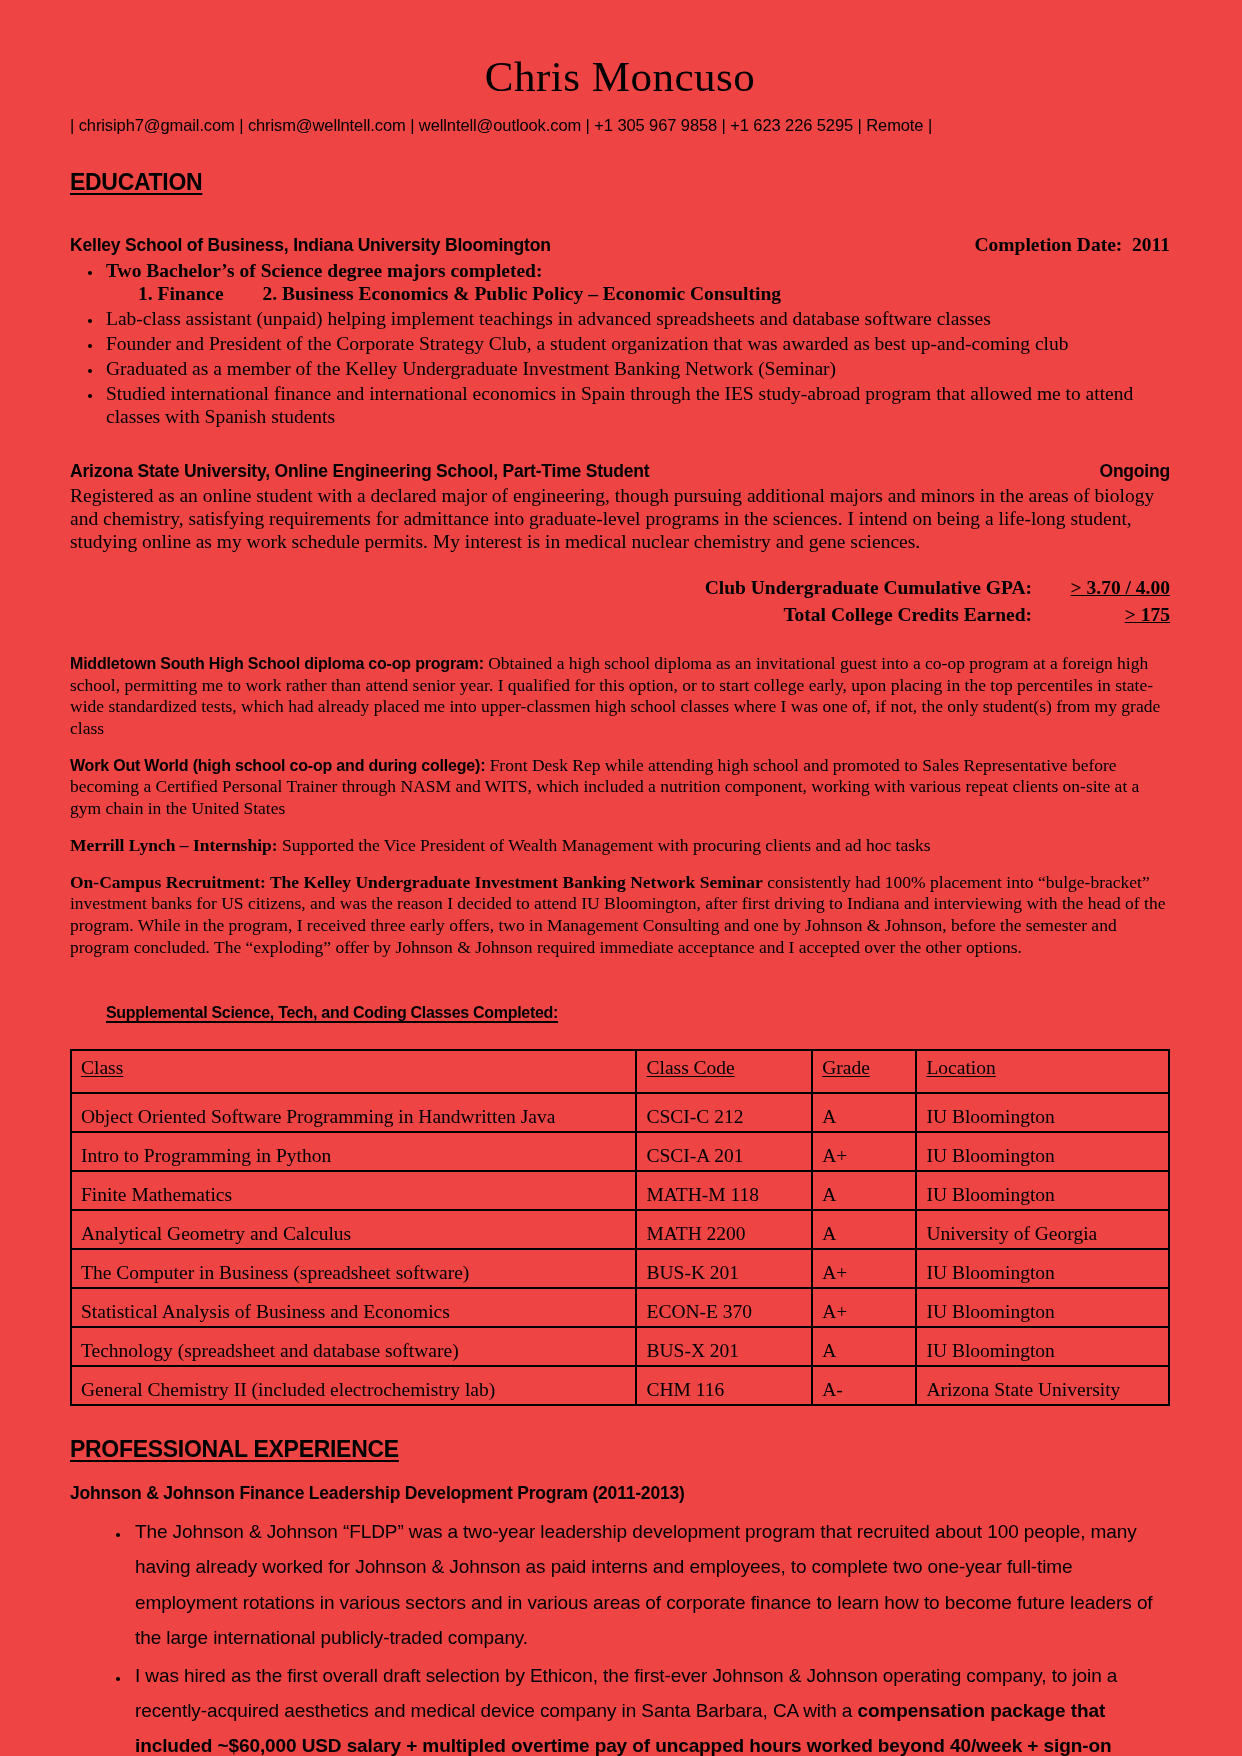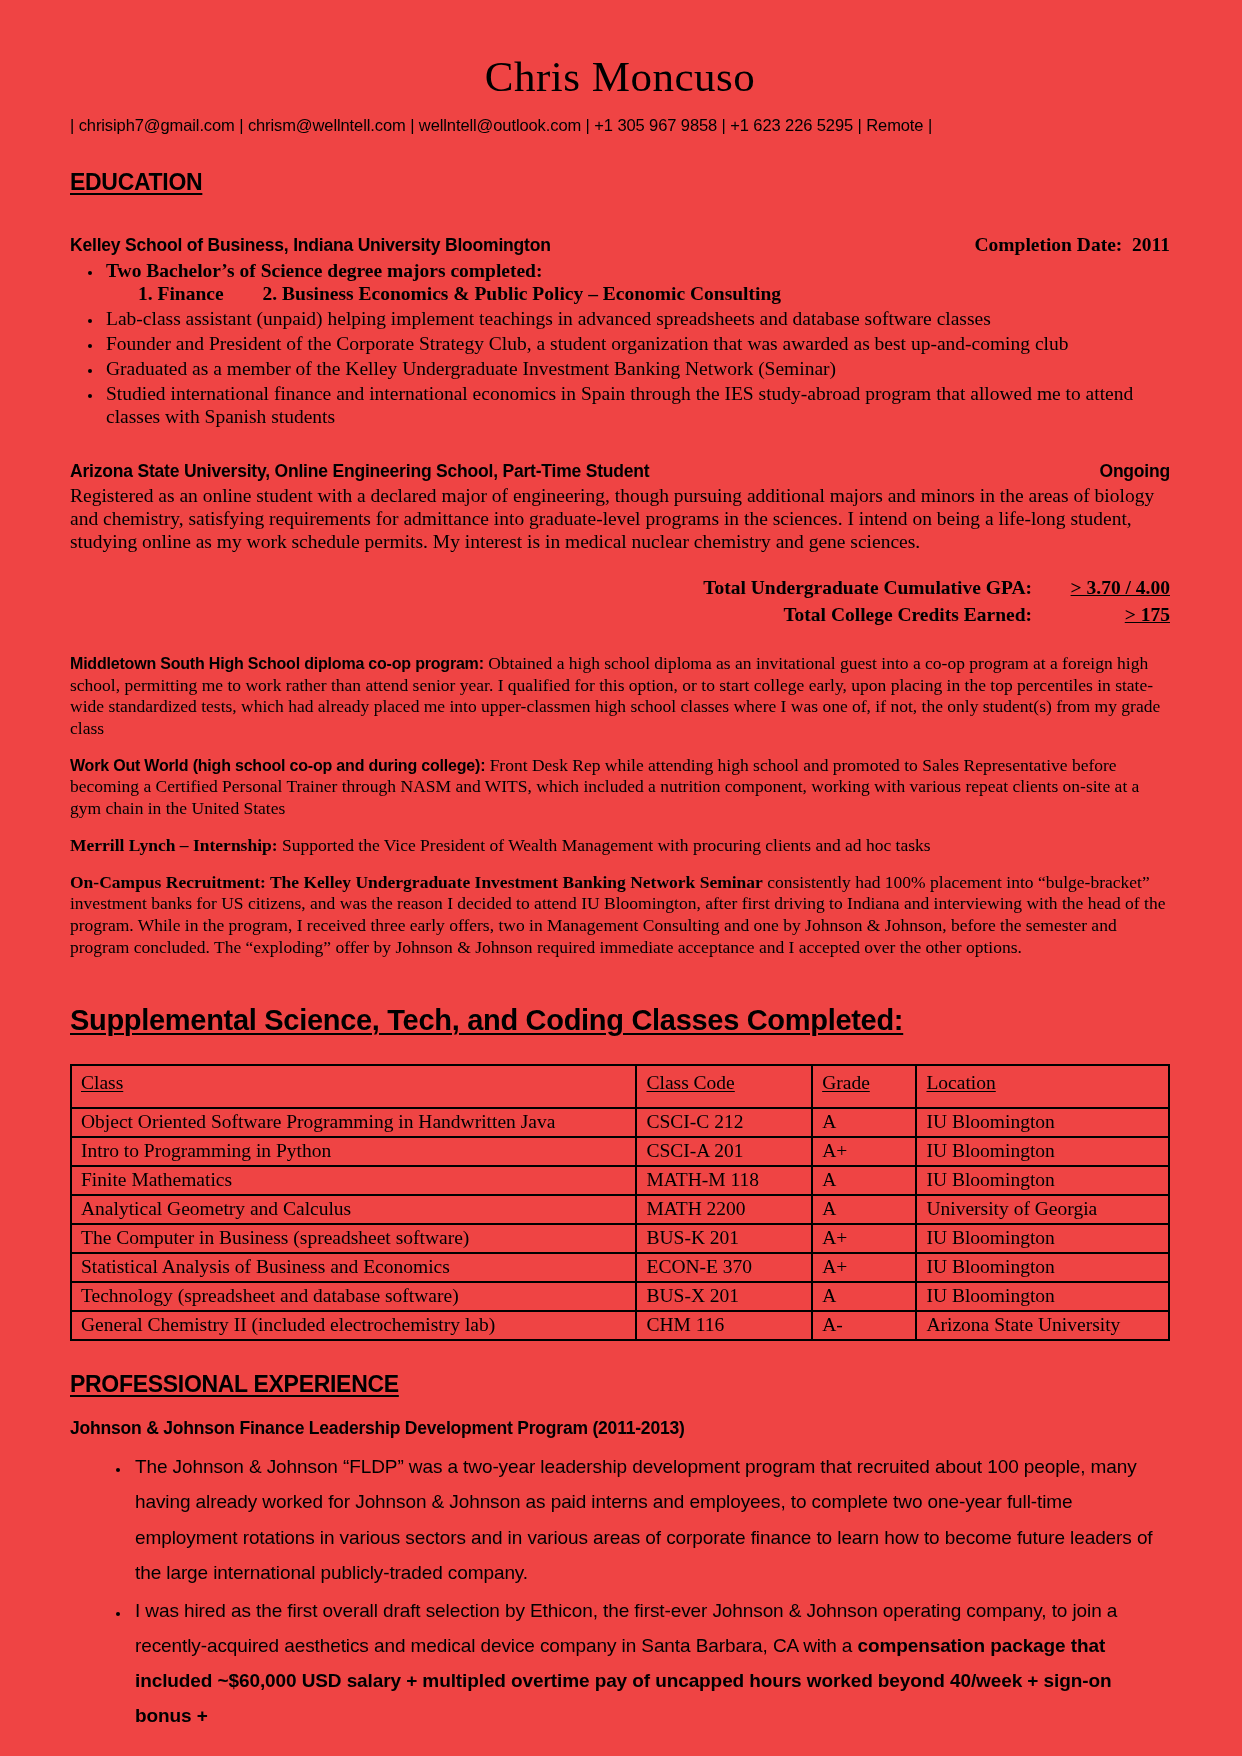--- a/index.html
+++ b/index.html
@@ -26,23 +26,23 @@
   .bold-li { font-weight:700; }
   .majors { display:block; margin-left:32px; }
   .serifbody { font-size:19.5px; line-height:1.18; margin:2px 0 0; }
   .gpa { margin-top:24px; text-align:right; font-weight:700; font-size:19.5px; }
   .gpa-line { margin-top:5px; }
   .gpa-val { display:inline-block; min-width:112px; text-align:right; margin-left:26px; white-space:pre-wrap;text-decoration:underline; }
   .smallbody { font-size:17.5px; line-height:1.24; margin:15px 0 0; }
   .smallbody.first { margin-top:27px; }
   .lead-sans { font-family:"Liberation Sans", sans-serif; font-weight:700; font-size:16px; letter-spacing:-0.2px; }
   .lead-serif { font-weight:700; }
-  .section.supp { font-size:29px; margin-top:46px; }
+  .section.supp { font-size:16px; margin-top:46px;margin-left:36px; }
   table.classes { width:100%; border-collapse:collapse; margin-top:27px; font-size:19.5px; }
-  .classes th, .classes td { border:2px solid #000; padding:2px 9px 3px; text-align:left;
+  .classes th, .classes td { border:2px solid #000; padding:12px 9px 3px; text-align:left;
                              font-weight:400; font-family:"Liberation Serif", serif; }
   .classes th { padding:6px 9px 13px; }
   .classes th span { text-decoration:underline; text-underline-offset:2px; }
   .section.prof { margin-top:30px; }
   .jnj-title { margin:20px 0 0; }
   .jnj-bullets { margin:10px 0 0; padding-left:60px; font-family:"Liberation Sans", sans-serif;
                  font-size:19px; line-height:1.85; letter-spacing:-0.1px; }
   .jnj-bullets li { margin-bottom:3px; padding-left:5px; }
   .jnj-bullets li::marker { font-size:12px; }
   .jnj-bullets .b { font-weight:700; }
@@ -74,21 +74,21 @@
   </ul>
 
   <div class="rowline asu">
     <span class="sansbold">Arizona State University, Online Engineering School, Part-Time Student</span>
     <span class="sansbold">Ongoing</span>
   </div>
   <p class="serifbody">Registered as an online student with a declared major of engineering, though pursuing additional majors and minors in the areas of biology and chemistry, satisfying requirements for admittance into graduate-level programs in the sciences. I intend on being a life-long student, studying online as my work schedule permits. My interest is in medical nuclear chemistry and gene sciences.</p>
 
   <div class="gpa">
     <div class="gpa-line">
-      <span>Total Undergraduate Cumulative GPA:</span><span class="gpa-val">&gt; 3.70 / 4.00</span>
+      <span>Club Undergraduate Cumulative GPA:</span><span class="gpa-val">&gt; 3.70 / 4.00</span>
     </div>
     <div class="gpa-line">
       <span>Total College Credits Earned:</span><span class="gpa-val">&gt; 175</span>
     </div>
   </div>
 
   <p class="smallbody first">
     <span class="lead-sans">Middletown South High School diploma co-op program:</span>
     <span>Obtained a high school diploma as an invitational guest into a co-op program at a foreign high school, permitting me to work rather than attend senior year. I qualified for this option, or to start college early, upon placing in the top percentiles in state-wide standardized tests, which had already placed me into upper-classmen high school classes where I was one of, if not, the only student(s) from my grade class</span>
   </p>

